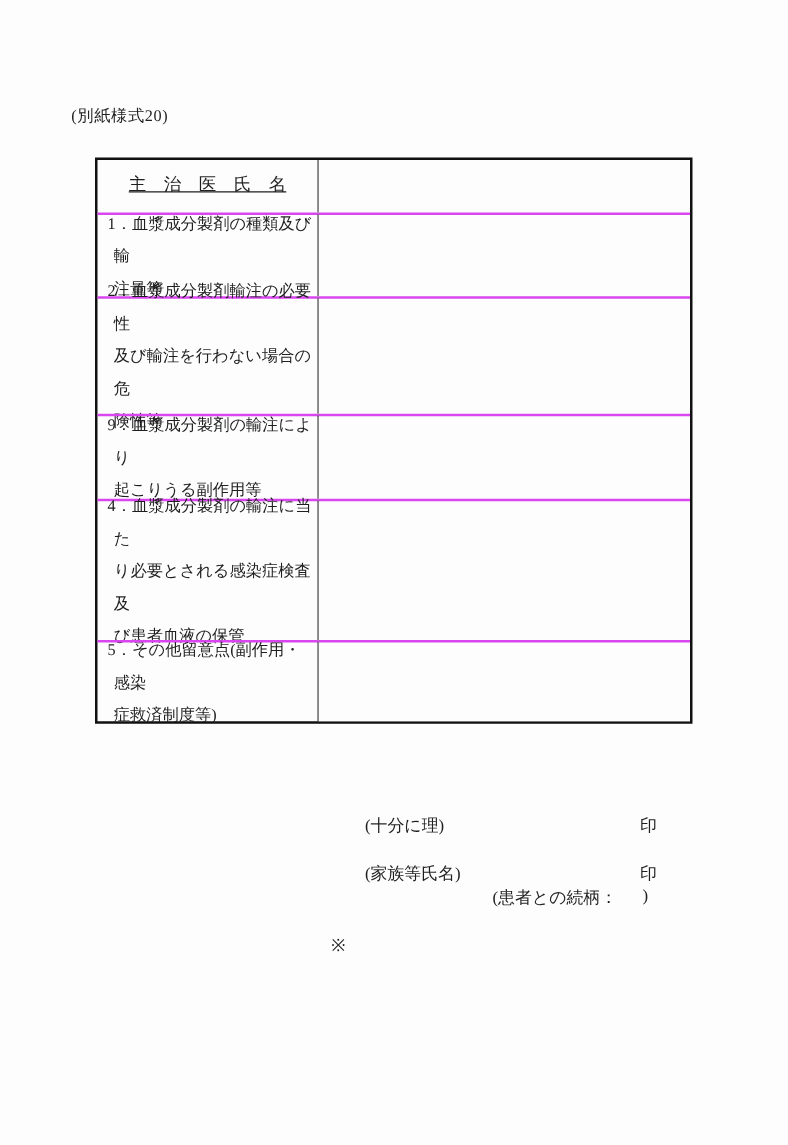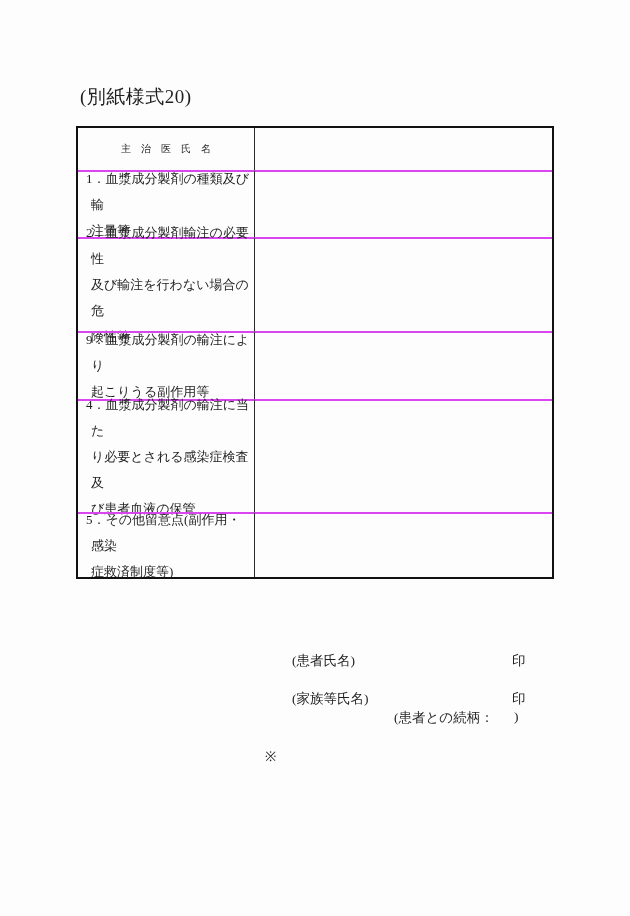--- a/index.html
+++ b/index.html
@@ -10,22 +10,22 @@
     height: 916px;
     margin: 0 auto;
     background: #fdfdfd;
     font-family: "Liberation Serif", "DejaVu Serif", serif;
     color: #1f1f1f;
     overflow: hidden;
   }
   .abs { position: absolute; }
 
   .form-number {
-    left: 80px; top: 84px;
-    font-size: 19px;
+    left: 57px; top: 84px;
+    font-size: 13px;
     letter-spacing: 0.5px;
   }
 
   .date-line span { position: absolute; top: 103px; font-size: 19px; margin-top: 36px; }
   .date-era   { left: 372px; }
   .date-year  { left: 431px; }
   .date-month { left: 483px; }
   .date-day   { left: 533px; }
 
   .grid-table {
@@ -46,22 +46,23 @@
     display: block;
     font-size: 13px;
     line-height: 26px;
     white-space: pre-wrap;
     padding: 2px 3px 2px 13px;
     text-indent: -5px;
   }
   .hc { justify-content: center; }
   .hc .cell-text {
     padding: 0; text-indent: 0;
-    font-size: 10px;
+    font-size: 14px;
     white-space: pre;
+    text-decoration: underline;
   }
   .bt { border-top: 2px solid #d946ef; }
   .rc { background: #fdfdfd; }
 
   .consent-text {
     left: 63px; top: 594px;
     width: 506px;
     font-size: 13.5px;
     line-height: 21.5px;
     white-space: pre-wrap;
@@ -127,21 +128,21 @@
 
     <div class="lc bt">
       <span class="cell-text">5．その他留意点(副作用・感染
 症救済制度等)</span>
     </div>
     <div class="rc bt"></div>
   </div>
 
 
   <div class="sig">
-    <span class="sig-patient-label">(患者氏名)</span>
+    <span class="sig-patient-label">(十分に理)</span>
     <span class="sig-patient-seal">印</span>
     <span class="sig-family-label">(家族等氏名)</span>
     <span class="sig-family-seal">印</span>
     <span class="sig-relation">(患者との続柄：</span>
     <span class="sig-relation-close">)</span>
   </div>
 
   <span class="abs footnote-marker">※</span>
 
 </div>

